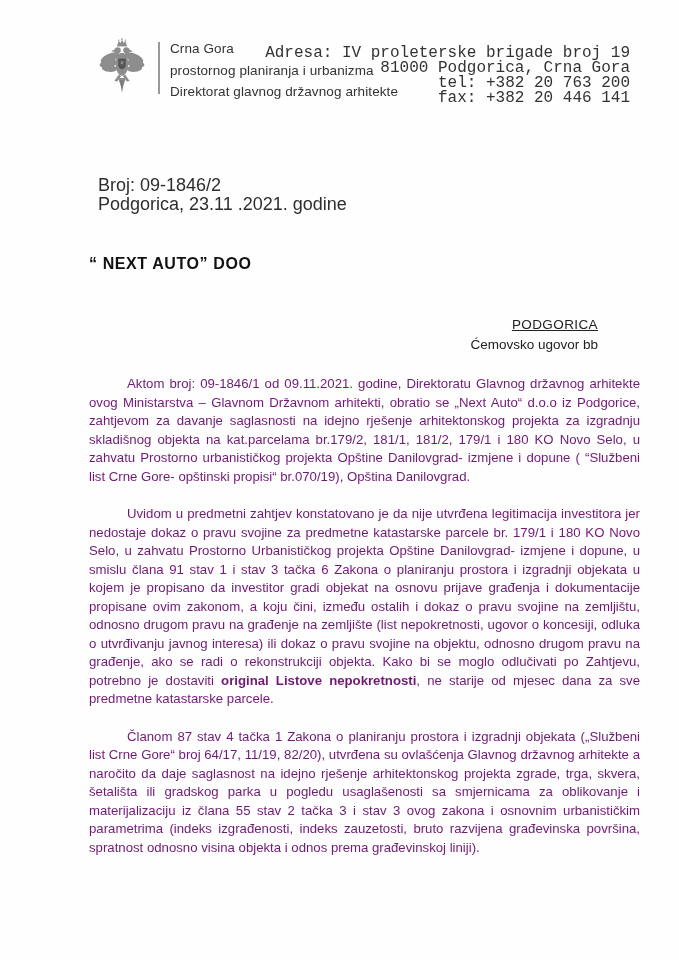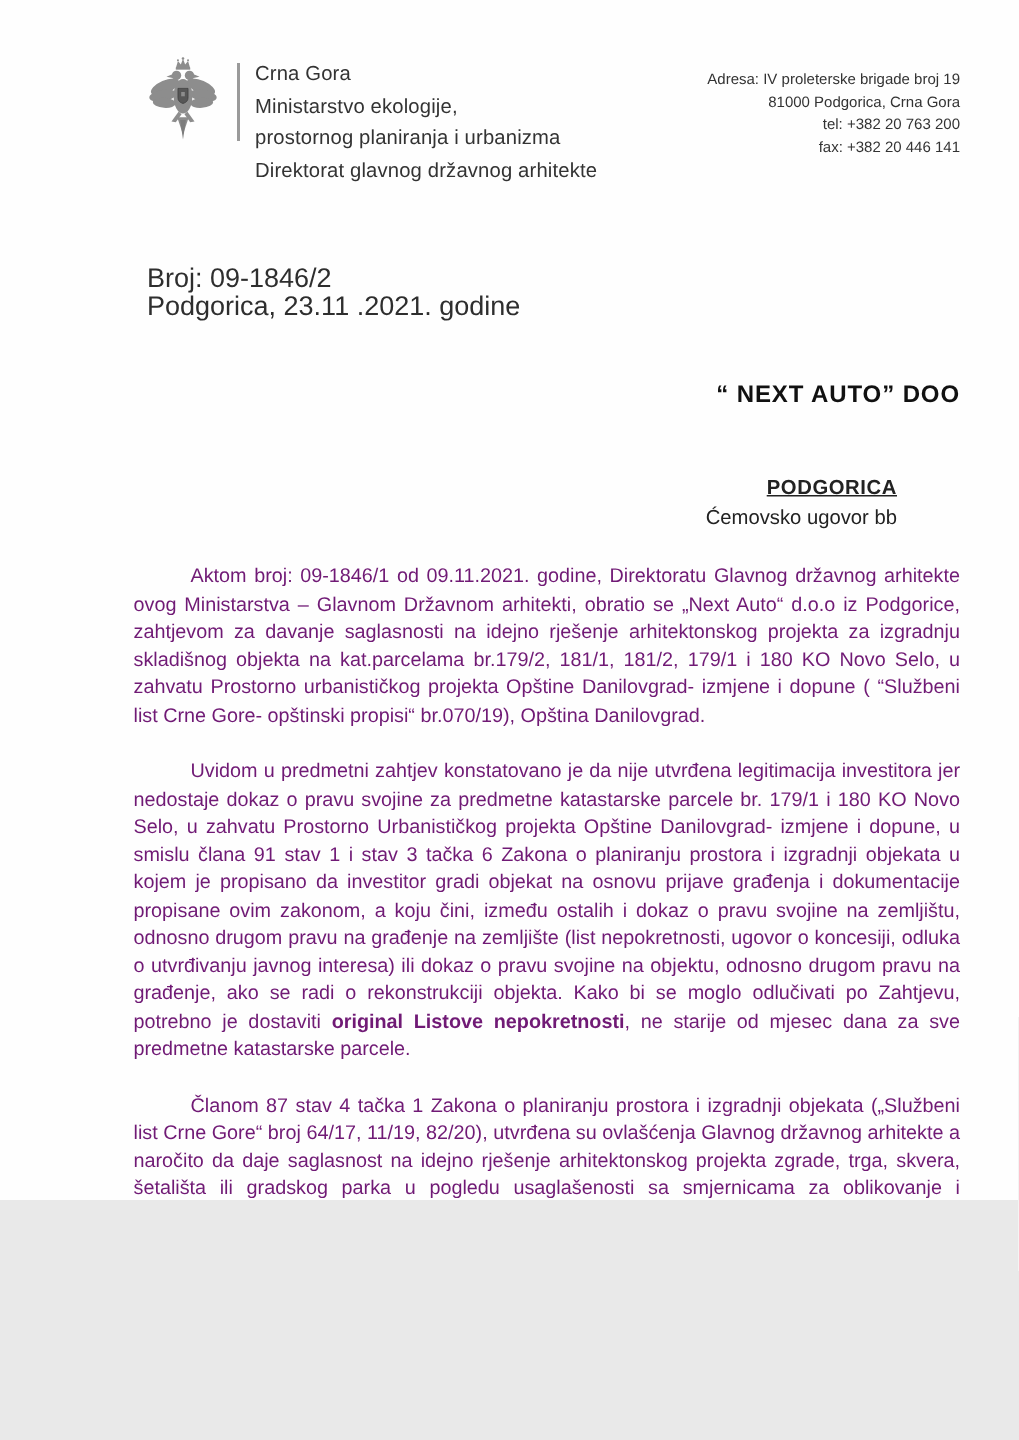--- a/index.html
+++ b/index.html
@@ -1,21 +1,21 @@
 <!DOCTYPE html>
 <html><head>
 <meta charset="utf-8">
 <style>
   * { margin: 0; padding: 0; box-sizing: border-box; }
   html, body { background: #e9e9e9; }
   body { font-family: "Liberation Sans", sans-serif; }
   .page {
     position: relative;
     width: 679px;
-    height: 800px;
+    height: 960px;
     margin: 0 auto;
     background: #fefefe;
     color: #2b2b2b;
     overflow: hidden;
   }
   
   .header {
     position: absolute;
     top: 36px;
     left: 98px;
@@ -32,59 +32,60 @@
   .org-block {
     font-size: 13.5px;
     line-height: 21.5px;
     color: #333;
     padding-top: 2px;
     letter-spacing: 0.1px;
   }
   .address-block {
     position: absolute;
     top: 46px;
-    right: 39px;
+    right: 49px;
     text-align: right;
-    font-size: 10px;
+    font-size: 16px;
     line-height: 15px;
     color: #333;
+    font-family: Liberation Mono, monospace;
   }
   
   .reference {
     position: absolute;
     top: 176px;
     left: 98px;
     font-size: 18px;
     line-height: 19px;
     color: #2e2e2e;
   }
   
   .letter-title {
     position: absolute;
     top: 255px;
     left: 89px;
     right: 39px;
-    text-align: right;
+    text-align: left;
     font-size: 16px;
     font-weight: bold;
     color: #111;
     letter-spacing: 0.6px;
   }
   
   .recipient {
     position: absolute;
     top: 315px;
     right: 81px;
     text-align: right;
     font-size: 13.5px;
     line-height: 19.5px;
     color: #222;
   }
   .recipient .city {
-    font-weight: bold;
+    font-weight: normal;
     text-decoration: underline;
     letter-spacing: 0.4px;
   }
   
   .letter-body {
     position: absolute;
     top: 375px;
     left: 89px;
     right: 39px;
     font-size: 13.2px;
@@ -134,21 +135,20 @@
           <polygon points="46,88 50,115 54,88" fill="#7c7c7c"></polygon>
         </g>
 
         <path d="M43 44 h14 v13 q0 6 -7 8 q-7 -2 -7 -8 Z" fill="#575757" stroke="#3c3c3c" stroke-width="1"></path>
         <rect x="47.5" y="49" width="5" height="6" fill="#8d8d8d"></rect>
       </svg>
     </span>
     <div class="header-divider"></div>
     <div class="org-block">
       <div>Crna Gora</div>
-      <div>Ministarstvo ekologije,</div>
       <div>prostornog planiranja i urbanizma</div>
       <div>Direktorat glavnog državnog arhitekte</div>
     </div>
   </div>
 
   <div class="address-block">
     <div>Adresa: IV proleterske brigade broj 19</div>
     <div>81000 Podgorica, Crna Gora</div>
     <div>tel: +382 20 763 200</div>
     <div>fax: +382 20 446 141</div>

